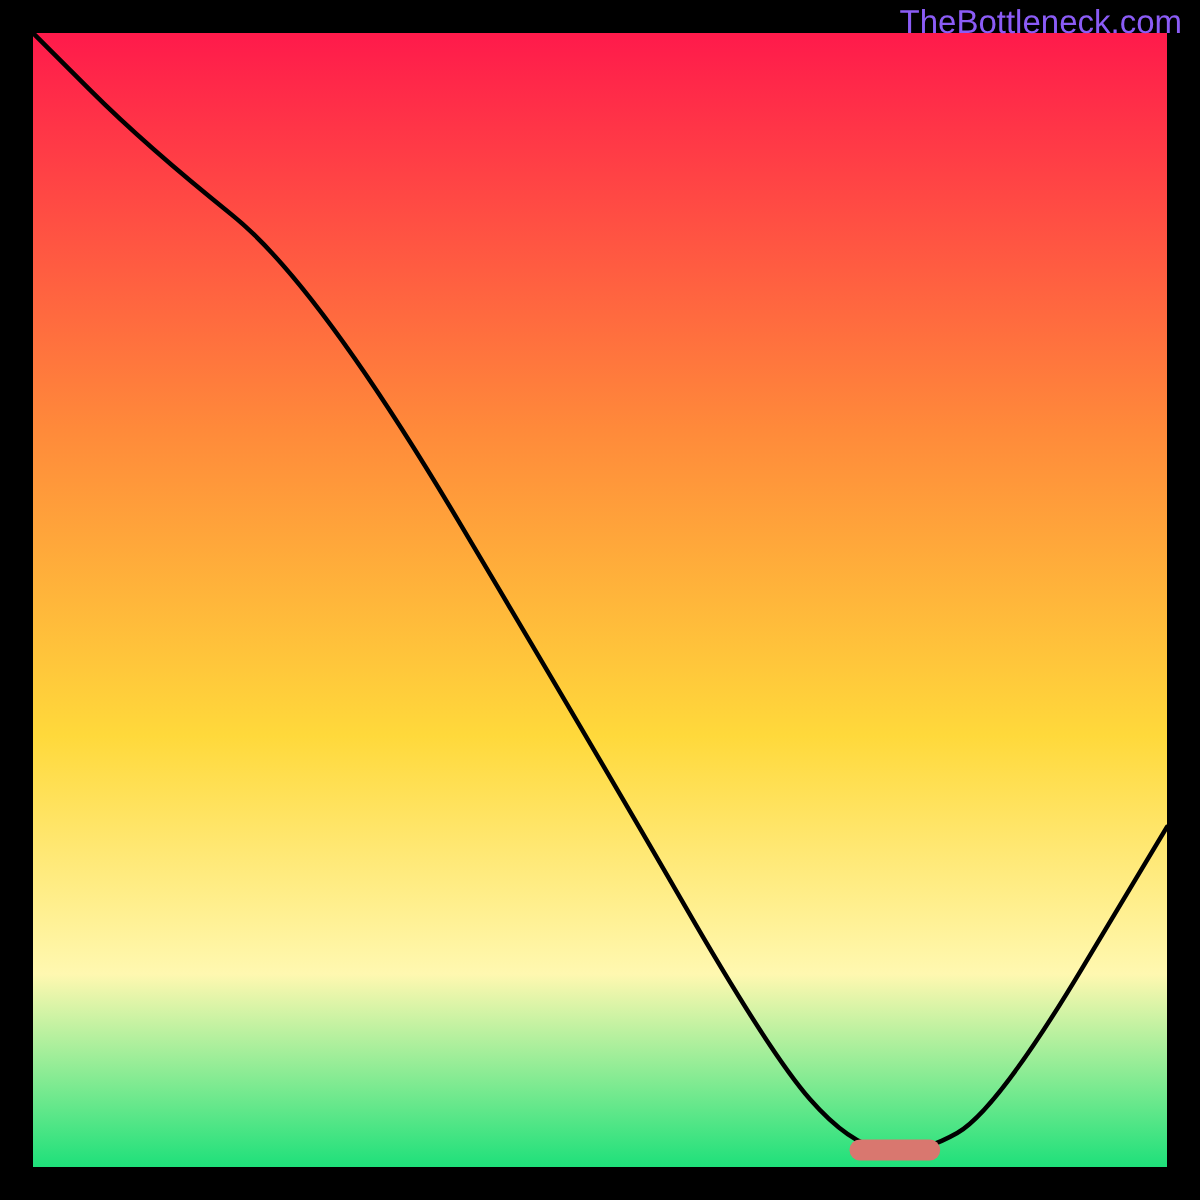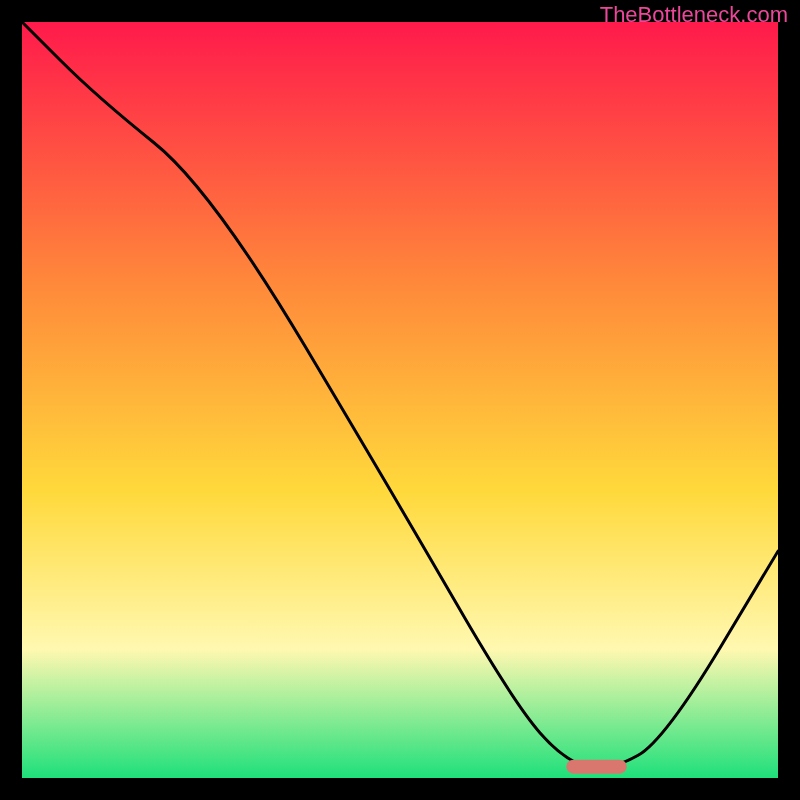--- a/index.html
+++ b/index.html
@@ -8,21 +8,21 @@
     width: 800px;
     height: 800px;
     background: #000;
     position: relative;
     font-family: Arial, Helvetica, sans-serif;
   }
   .watermark {
     position: absolute;
     top: 2px;
     right: 12px;
-    color: #ec4899;
+    color: #8b5cf6;
     font-size: 22px;
     font-weight: 500;
     z-index: 10;
   }
   .frame {
     position: absolute;
     left: 22px;
     top: 22px;
     width: 756px;
     height: 756px;

